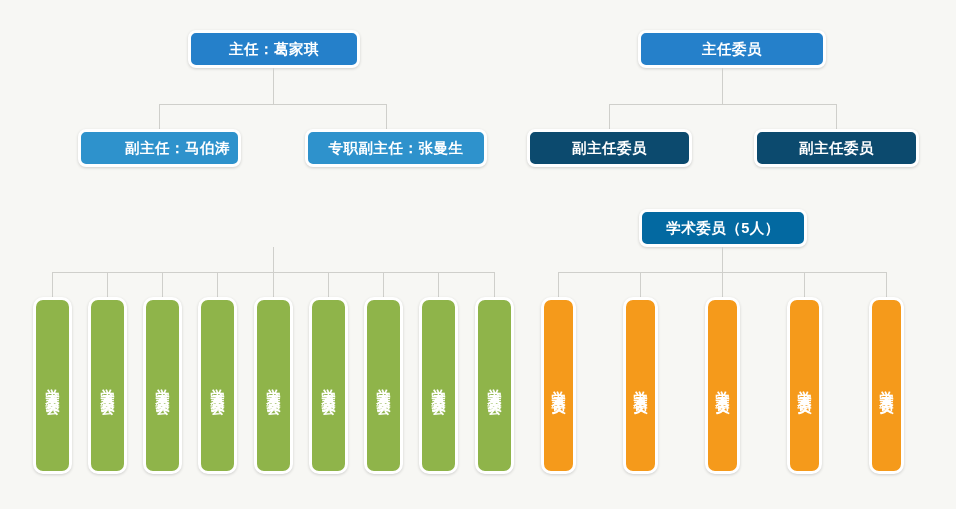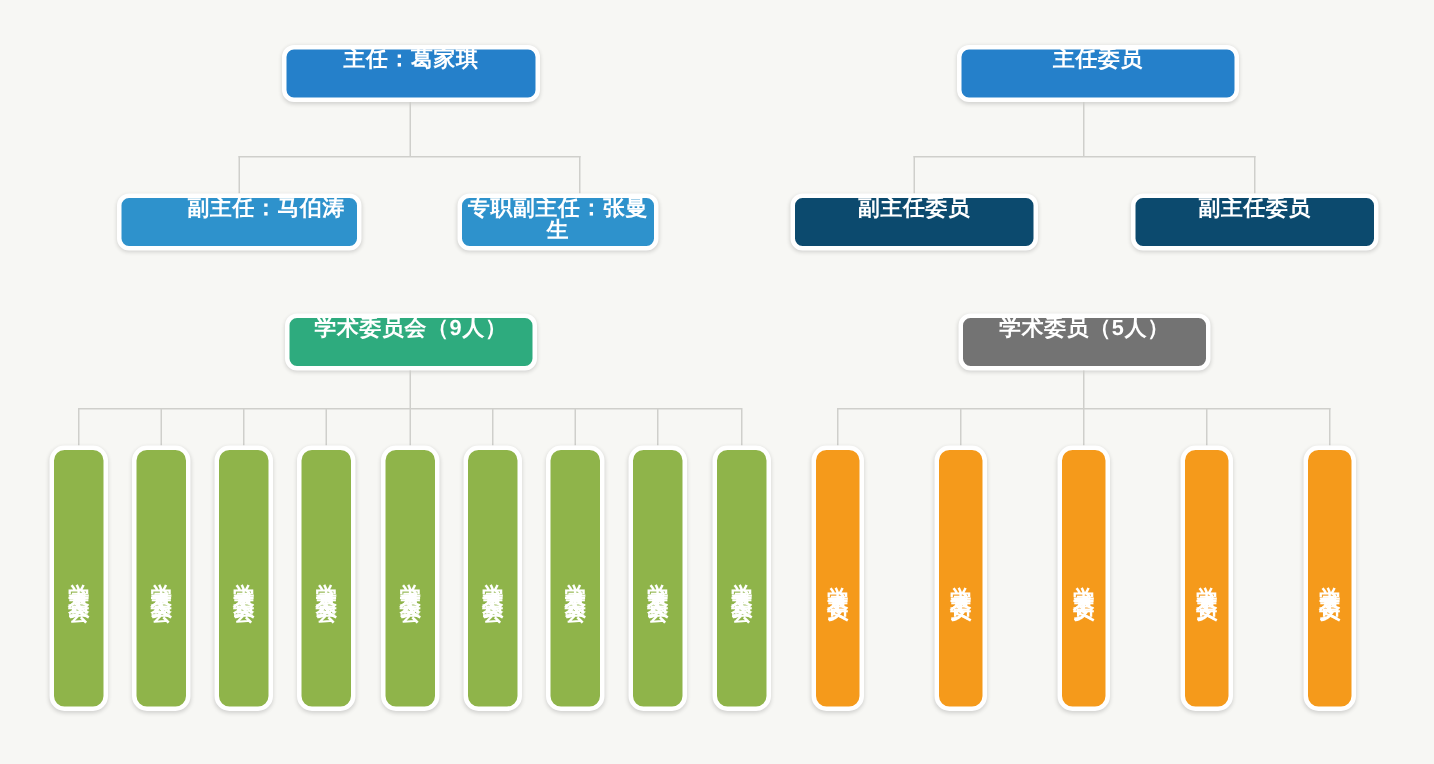--- a/index.html
+++ b/index.html
@@ -29,20 +29,21 @@
 
   
   .node {
     position: absolute;
     box-sizing: border-box;
     border: 3px solid #ffffff;
     border-radius: 8px;
     box-shadow: 0 1px 3px rgba(0,0,0,0.16);
     color: #ffffff;
     display: flex;
+    align-items: center;
     justify-content: center;
     text-align: center;
     font-weight: bold;
     letter-spacing: 0.5px;
   }
 
   .node.horiz {
     height: 38px;
     font-size: 14.5px;
     line-height: 1;
@@ -61,48 +62,45 @@
     letter-spacing: 3px;
     font-weight: bold;
     white-space: nowrap;
   }
 
   
   .c-blue-dark  { background: #2580ca; }
   .c-blue-mid   { background: #2e92cc; }
   .c-blue-soft  { background: #0c4a6e; }
   .c-teal       { background: #2eab7e; }
-  .c-red        { background: #737373; }
+  .c-red        { background: #0369a1; }
   .c-green      { background: #8fb44a; }
   .c-orange     { background: #f59a1b; }
 </style>
 </head>
 <body>
 
 <div id="chart">
 
   <div class="node horiz c-blue-dark" style="left:188px; top:30px; width:172px;">
     <span>主任：葛家琪</span>
   </div>
 
   <div class="line v" style="left:273px; top:68px; height:36px;"></div>
   <div class="line h" style="left:159px; top:104px; width:228px;"></div>
   <div class="line v" style="left:159px; top:104px; height:25px;"></div>
   <div class="line v" style="left:386px; top:104px; height:25px;"></div>
 
   <div class="node horiz c-blue-mid" style="left:78px; top:129px; width:163px;padding-left:36px;">
     <span>副主任：马伯涛</span>
   </div>
-  <div class="node horiz c-blue-mid" style="left:305px; top:129px; width:134px;">
+  <div class="node horiz c-blue-mid" style="left:305px; top:129px; width:182px;">
     <span>专职副主任：张曼生</span>
   </div>
 
-  <div class="node horiz c-teal" style="left:190px; top:209px; width:168px;">
-    <span>学术委员会（9人）</span>
-  </div>
 
   <div class="line v" style="left:273px; top:247px; height:25px;"></div>
   <div class="line h" style="left:52px; top:272px; width:442px;"></div>
   <div class="line v" style="left:52px;  top:272px; height:25px;"></div>
   <div class="line v" style="left:107px; top:272px; height:25px;"></div>
   <div class="line v" style="left:162px; top:272px; height:25px;"></div>
   <div class="line v" style="left:217px; top:272px; height:25px;"></div>
   <div class="line v" style="left:273px; top:272px; height:25px;"></div>
   <div class="line v" style="left:328px; top:272px; height:25px;"></div>
   <div class="line v" style="left:383px; top:272px; height:25px;"></div>

